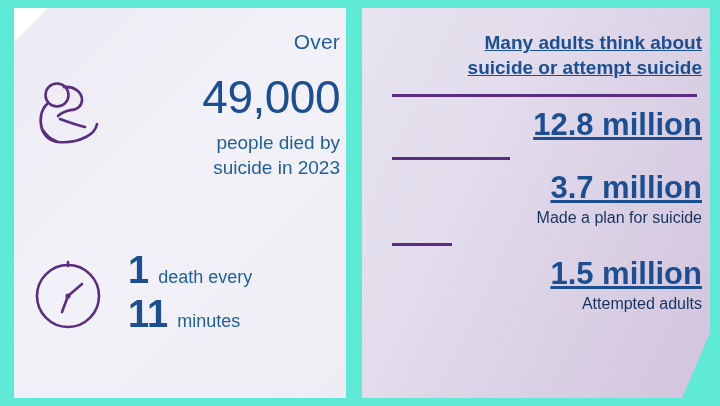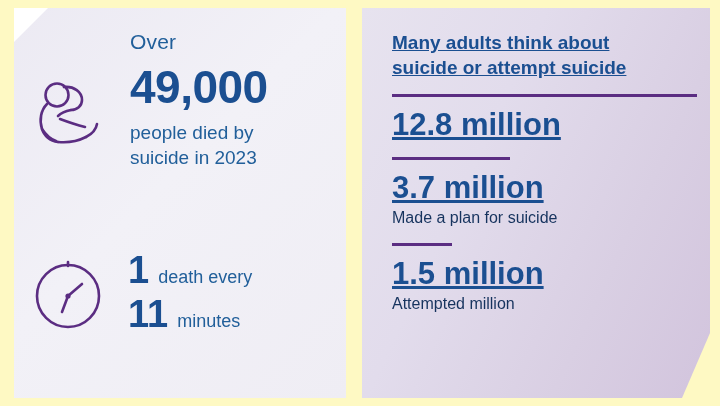--- a/index.html
+++ b/index.html
@@ -10,21 +10,22 @@
   body {
     width: 720px;
     height: 406px;
     font-family: "Liberation Sans", sans-serif;
     overflow: hidden;
   }
   #infographic {
     position: relative;
     width: 720px;
     height: 406px;
-    background: #fef9c3;
+    background: #5eead4;
+    text-align: right;
   }
 
   
   .left-panel {
     position: absolute;
     left: 14px;
     top: 8px;
     width: 332px;
     height: 390px;
     background: linear-gradient(135deg, #eceaf3 0%, #f2f1f7 45%, #efedf4 100%);
@@ -51,23 +52,23 @@
     color: #215f9a;
     font-size: 21px;
     line-height: 24px;
     font-weight: 400;
     letter-spacing: 0.2px;
   }
   .big-number {
     color: #1b4f91;
     font-size: 46px;
     line-height: 50px;
-    font-weight: 700;
+    font-weight: 400;
     letter-spacing: -0.5px;
-    margin-top: 8px;
+    margin-top: 18px;
   }
   .died-line1, .died-line2 {
     color: #215f9a;
     font-size: 19px;
     line-height: 25px;
     font-weight: 400;
   }
   .died-line1 { margin-top: 8px; }
 
   
@@ -230,17 +231,17 @@
 
     <div class="group">
       <div class="divider shorter"></div>
       <div class="stat-num">3.7 million</div>
       <div class="stat-desc">Made a plan for suicide</div>
     </div>
 
     <div class="group">
       <div class="divider shortest"></div>
       <div class="stat-num">1.5 million</div>
-      <div class="stat-desc">Attempted million</div>
+      <div class="stat-desc">Attempted adults</div>
     </div>
   </div>
 
 </div>
 
 </body></html>

